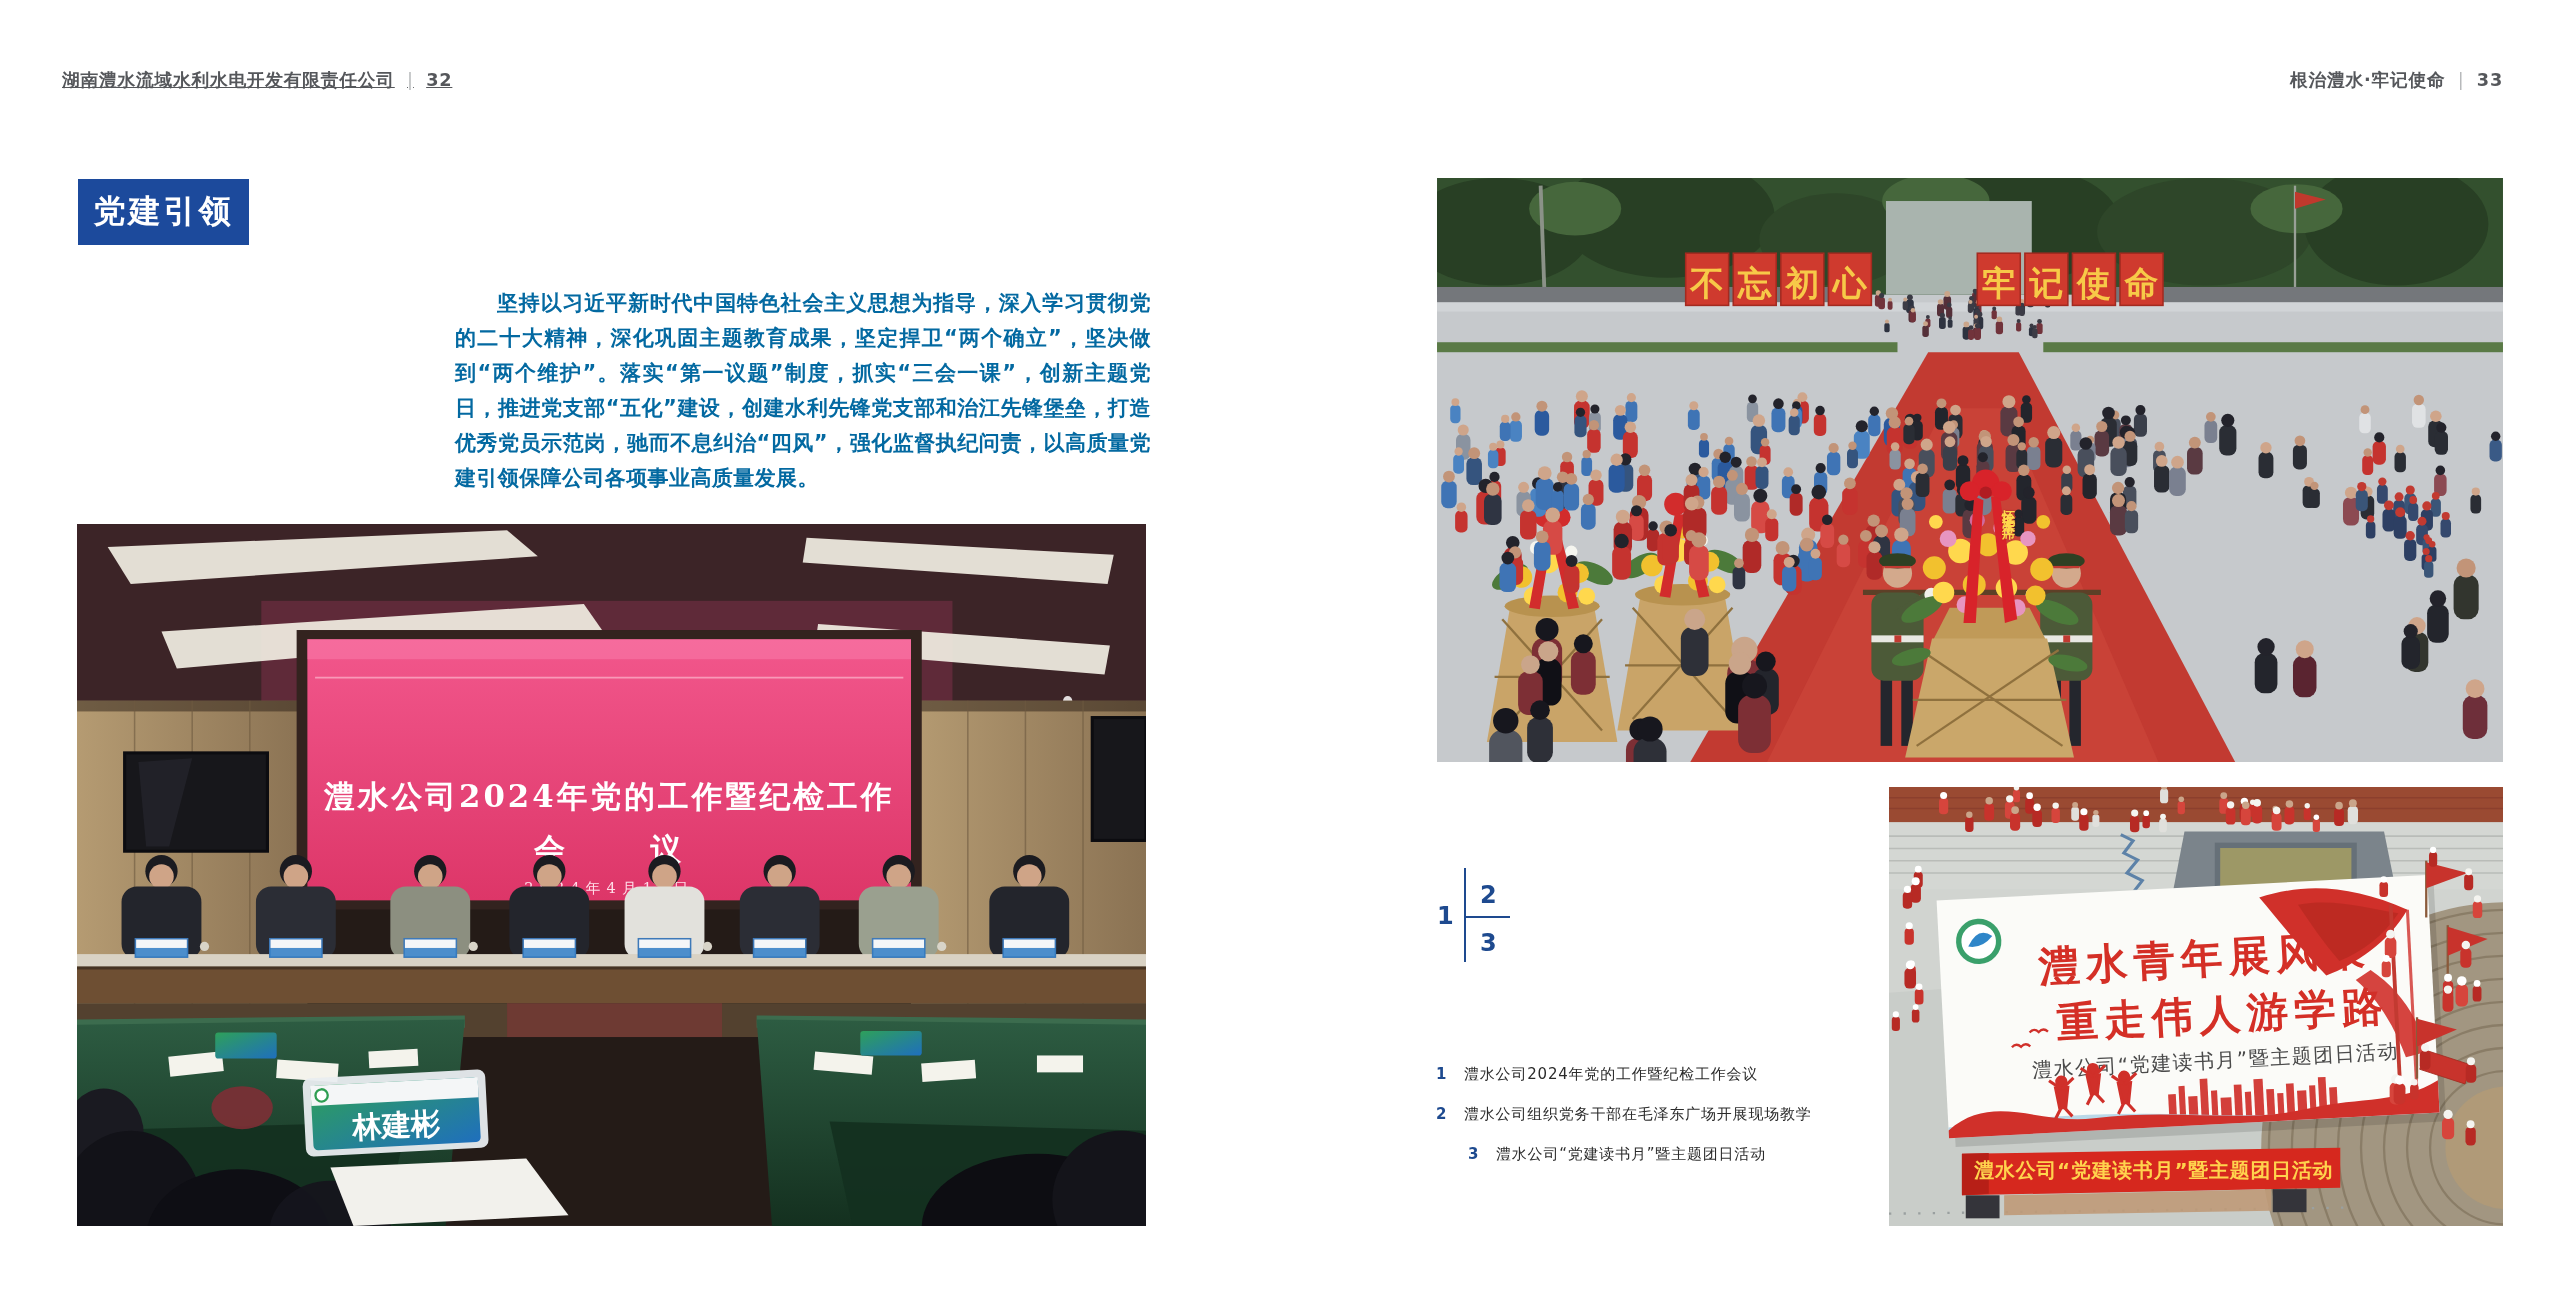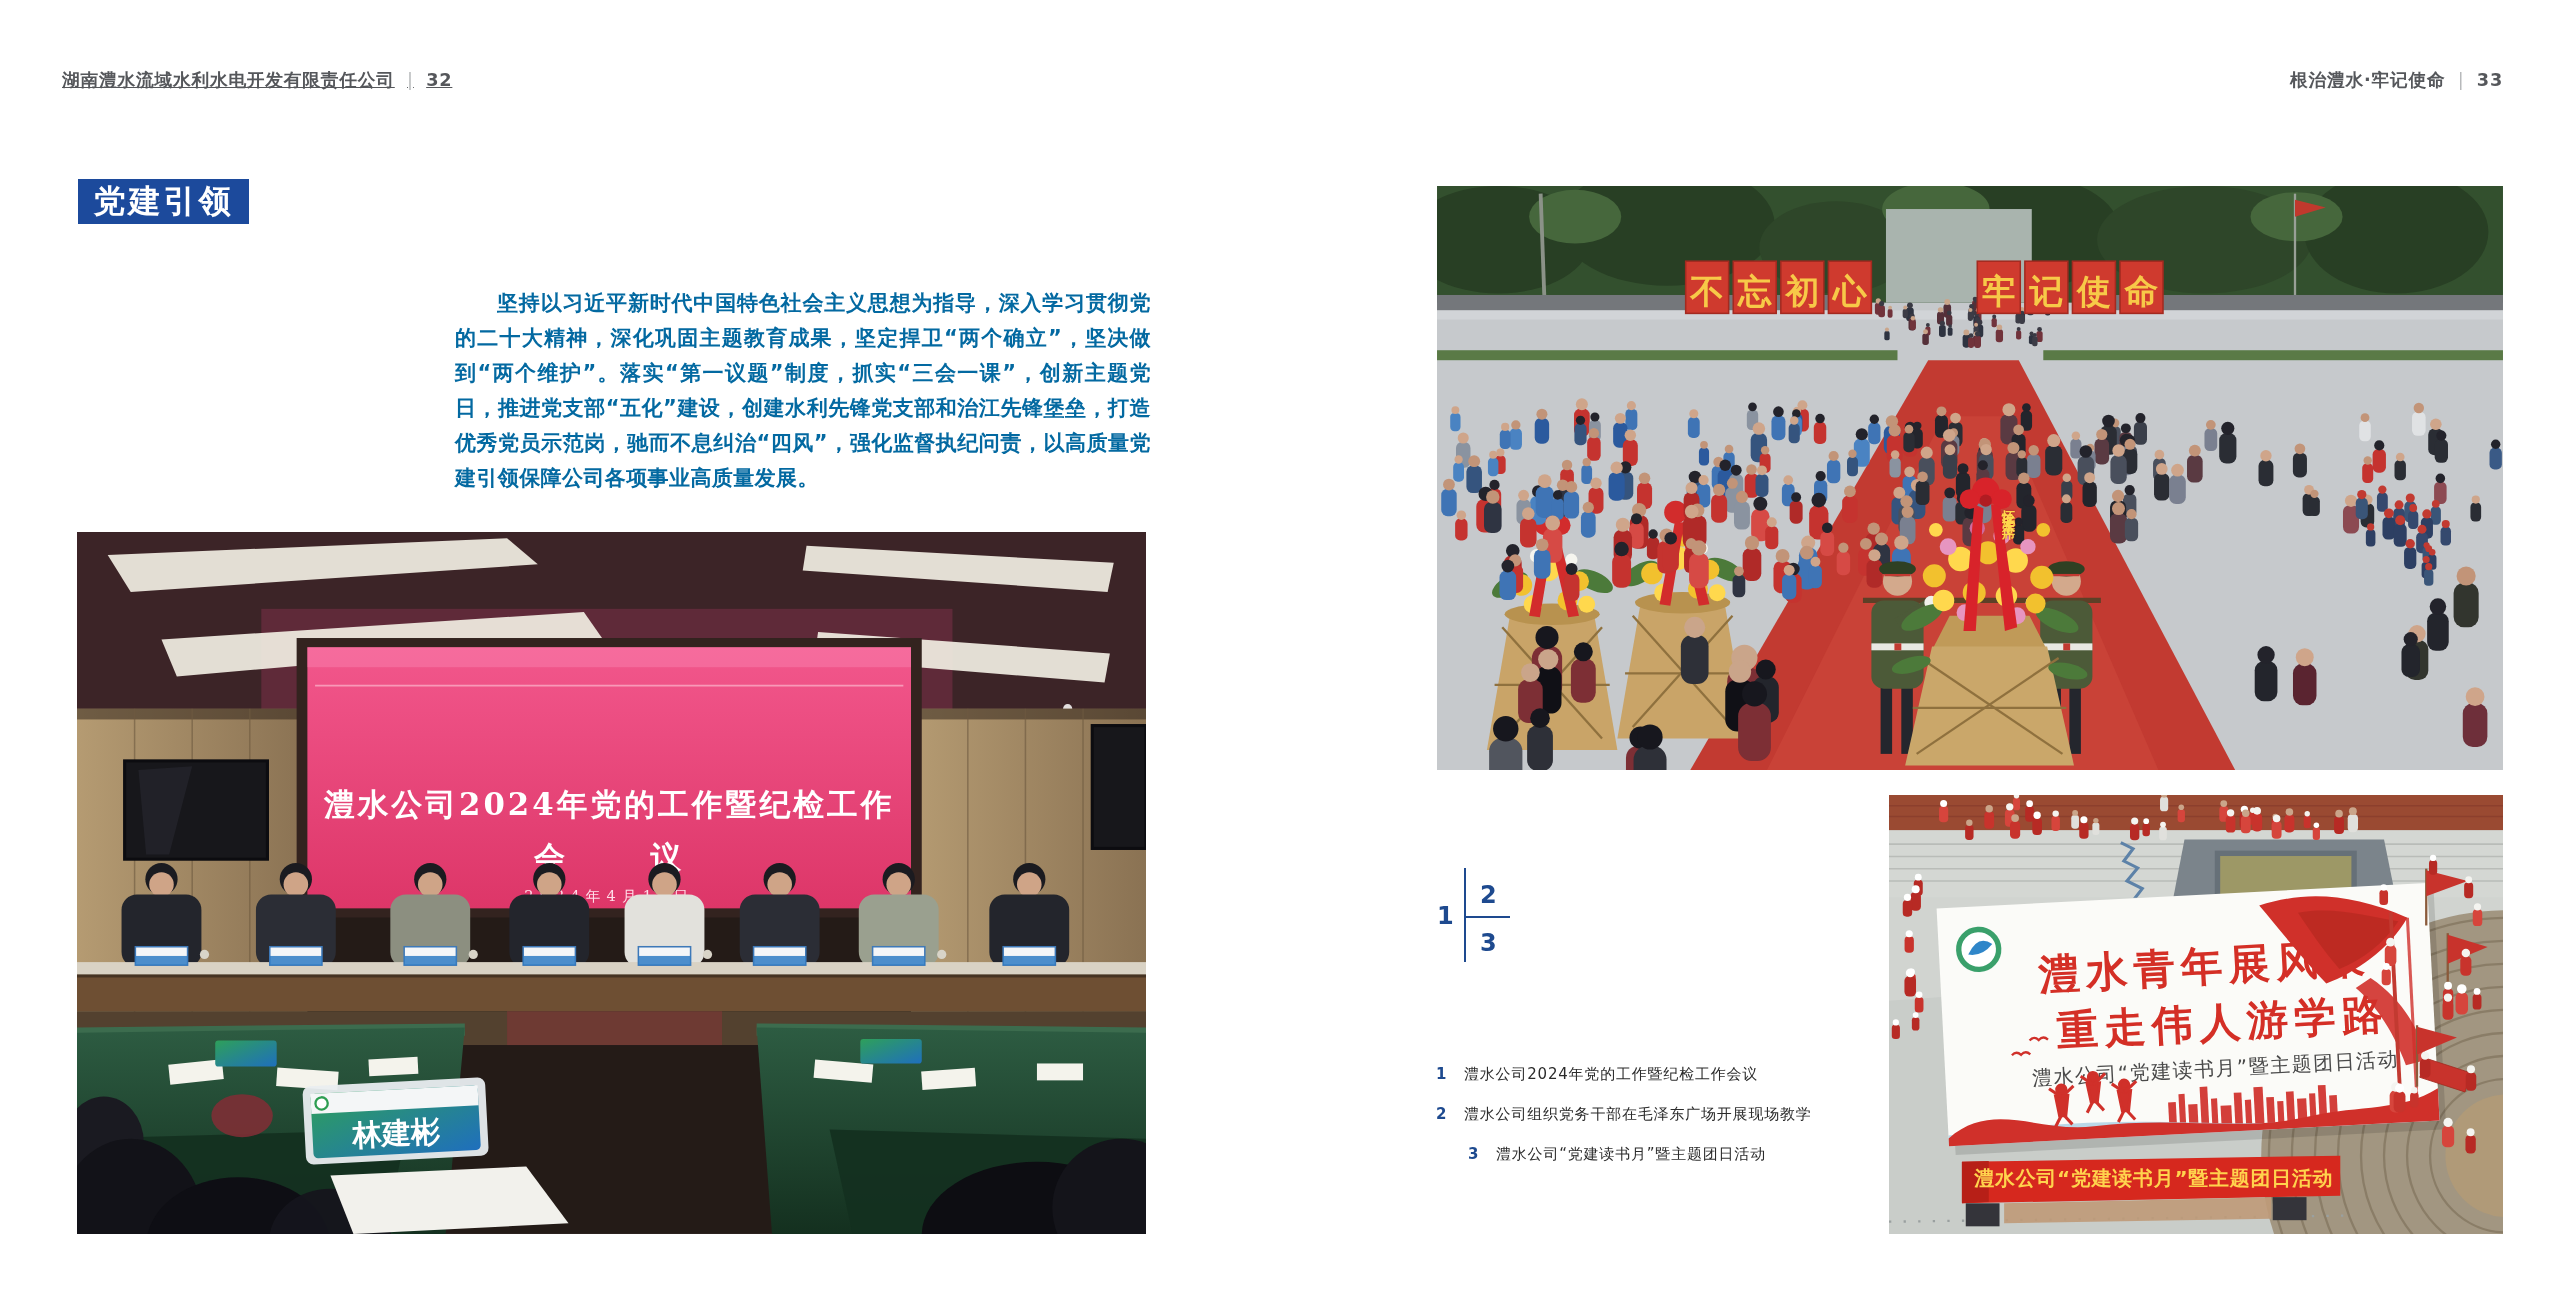--- a/index.html
+++ b/index.html
@@ -8,30 +8,30 @@
     font-family:"DejaVu Sans","Liberation Sans",sans-serif;overflow:hidden;color:#231f20;
   }
   .abs{position:absolute;}
   
   .running-head{top:68px;font-size:17.7px;font-weight:bold;color:#55575b;letter-spacing:0.8px;white-space:nowrap;}
   .running-head .sep{color:#b7b9bb;font-weight:normal;padding:0 12.3px;}
   .head-left{left:62px;text-decoration:underline;}
   .head-right{right:73px;text-align:right;}
   
   .badge{
-    left:78px;top:179px;height:45px;display:flex;align-items:center;
+    left:78px;top:179px;height:66px;display:flex;align-items:center;
     background:#1c4a9c;color:#fff;font-size:32px;font-weight:bold;letter-spacing:3.1px;padding:0 15.4px;
   }
   
   .intro{
     left:455px;top:286px;width:696px;font-size:21px;line-height:35px;font-weight:bold;
     text-align:justify;text-indent:2em;color:#0369a1;letter-spacing:0.4px;
   }
   
-  .photo{overflow:hidden;background:#ddd;margin-top:8px;}
+  .photo{overflow:hidden;background:#ddd;}
   .photo svg{display:block;}
   #photo-conference{left:77px;top:524px;width:1069px;height:702px;}
   #photo-square{left:1437px;top:178px;width:1066px;height:584px;}
   #photo-banner{left:1889px;top:787px;width:614px;height:439px;}
   svg text{font-family:"DejaVu Sans","Liberation Sans",sans-serif;}
   .serif-text{font-family:"DejaVu Serif","Liberation Serif",serif;}
   
   .ribbon-text{
     left:1999px;top:499px;height:123px;writing-mode:vertical-rl;
     font-size:13px;color:#ffd84d;letter-spacing:3.1px;font-weight:bold;text-shadow:0 0 1.5px #a01818;

